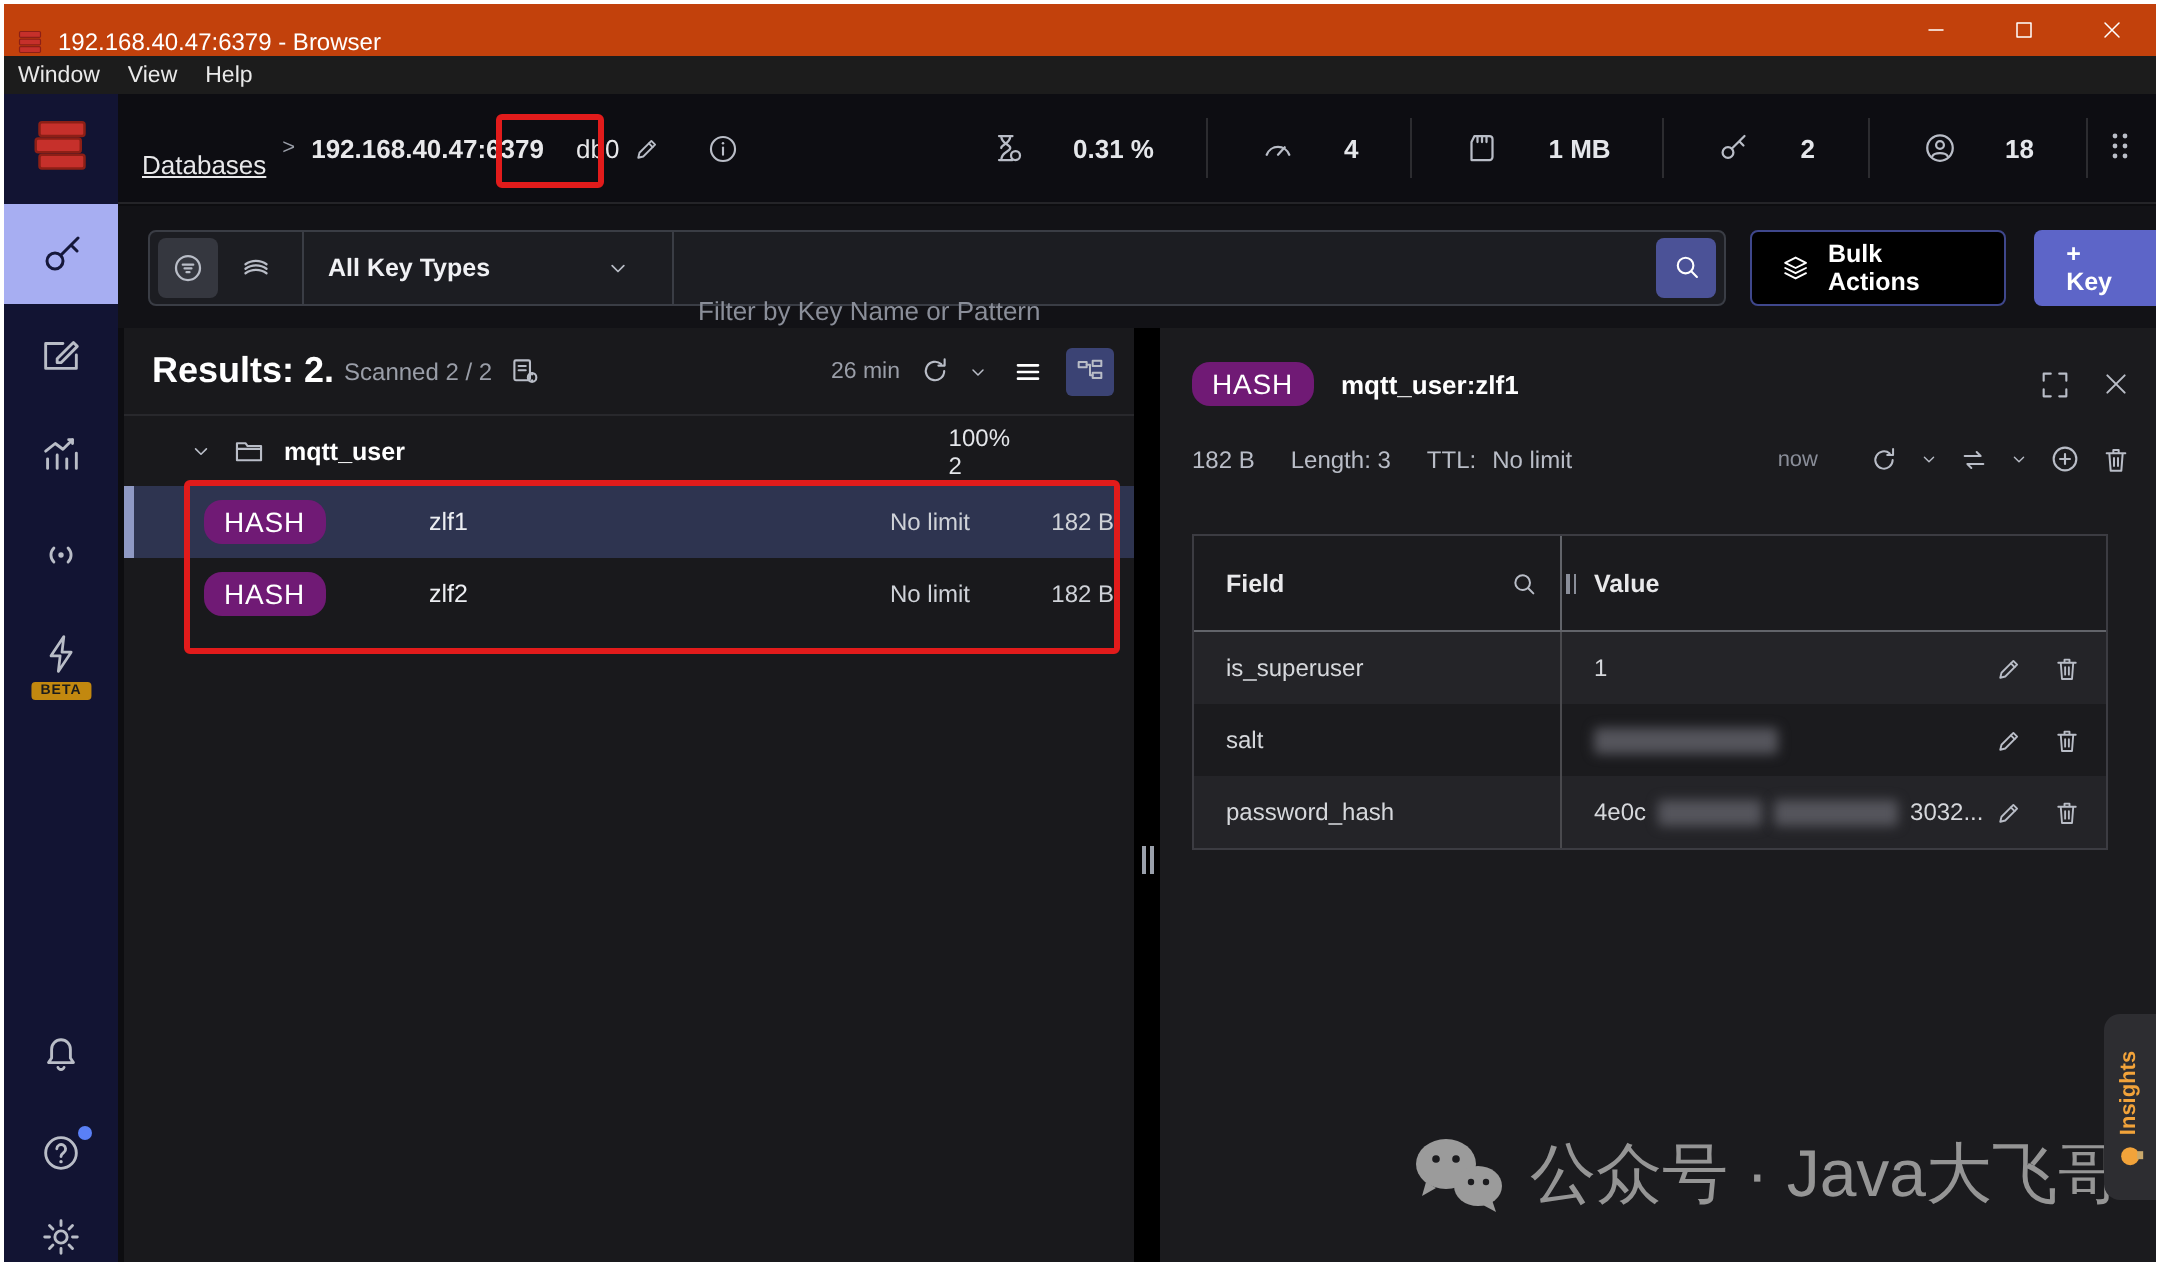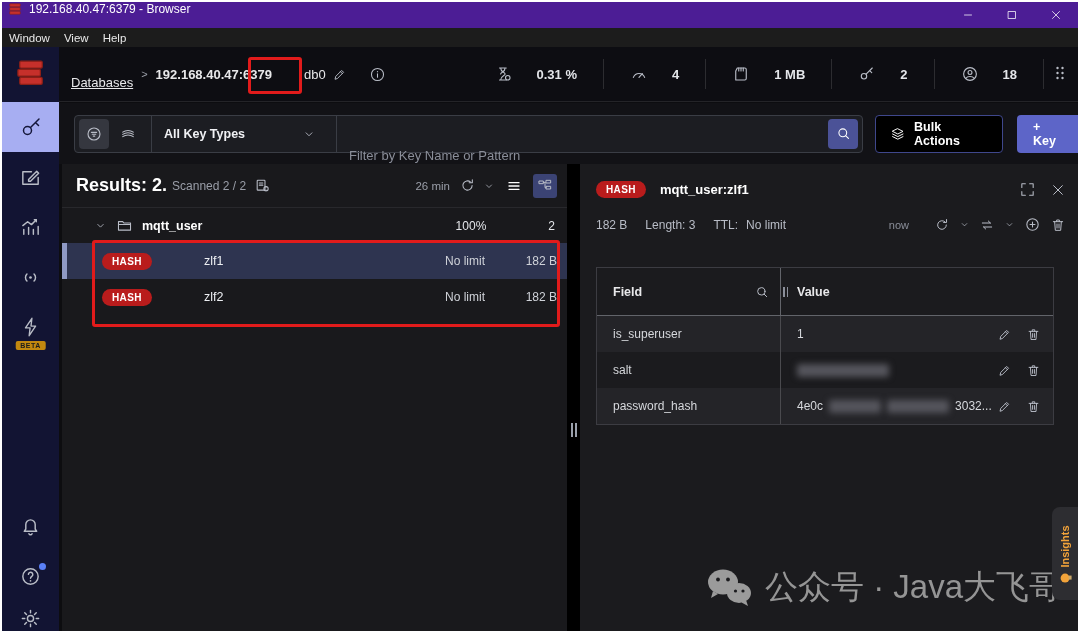--- a/index.html
+++ b/index.html
@@ -5,22 +5,22 @@
   * { margin:0; padding:0; box-sizing:border-box; }
   html,body { background:#333; }
   body { font-family:"Liberation Sans","DejaVu Sans",sans-serif; }
   .screen { position:relative; width:1080px; height:633px; background:#0d0d10; overflow:hidden;
             border:2px solid #fff; }
   
   .ic { fill:none; stroke:#b9bdc7; stroke-width:1.5; stroke-linecap:round; stroke-linejoin:round; display:block; }
   .ic.dark { stroke:#15173a; }
   .ic.white { stroke:#fff; }
   
-  .titlebar { position:absolute; left:0; top:0; width:100%; height:26px; background:#4c1d95;
-              display:flex; align-items:flex-start; color:#fff; font-size:12px; }
+  .titlebar { position:absolute; left:0; top:0; width:100%; height:26px; background:#c2410c;
+              display:flex; align-items:flex-end; color:#fff; font-size:12px; }
   .titlebar .t-icon { margin:0 7px 0 6px; }
   .win-controls { position:absolute; right:0; top:0; height:26px; display:flex; }
   .win-btn { width:44px; height:26px; display:flex; align-items:center; justify-content:center; color:#fff; font-size:13px; }
   
   .menubar { position:absolute; left:0; top:26px; width:100%; height:19px; background:#1c1c1c;
              display:flex; align-items:center; color:#e9e9e9; font-size:11.5px; }
   .menubar span { padding:0 7px; }
   
   .sidebar { position:absolute; left:0; top:45px; width:57px; height:588px; background:#121433;
              display:flex; flex-direction:column; align-items:center; }
@@ -31,21 +31,21 @@
   .beta-badge { position:absolute; left:50%; transform:translateX(-50%); bottom:2px; background:#c2880f;
                 color:#1c1c1c; font-size:7px; font-weight:bold; padding:1px 5px; border-radius:2px; letter-spacing:.5px; }
   .sb-spacer { flex:1; }
   .dot-badge { position:absolute; width:7px; height:7px; border-radius:50%; background:#5a80f7; top:12px; right:13px; }
   
   .app-header { position:absolute; left:57px; top:45px; width:1023px; height:55px; background:#0d0d12;
                 border-bottom:1px solid #242428; display:flex; align-items:center; color:#e8e8ea; font-size:13px; }
   .crumb-link { color:#e8e8ea; text-decoration:underline; margin-left:12px;margin-top:16px; }
   .crumb-sep { margin:0 8px; color:#9a9ea8; font-size:11px; }
   .crumb-instance { font-weight:bold; }
-  .db-chip { display:flex; align-items:center; gap:6px; margin-left:32px; font-size:13px; }
+  .db-chip { display:flex; align-items:center; gap:6px; margin-left:16px; font-size:13px; }
   .info-btn { margin-left:22px; }
   .hdr-stats { margin-left:auto; display:flex; align-items:center; height:100%; }
   .stat { display:flex; align-items:center; gap:24px; padding:0 26px; font-size:13px; font-weight:bold; color:#e4e6ea; }
   .stat-sep { width:1px; height:30px; background:#2c2c30; }
   .overflow-btn { padding:0 16px 0 10px; }
   
   .toolbar-band { position:absolute; left:57px; top:101px; width:1023px; height:61px; background:#121216;
                   display:flex; align-items:center; }
   .filter-bar { margin-left:15px; width:808px; height:38px; background:#1c1d22; border:1px solid #3a3d45;
                 border-radius:4px; display:flex; align-items:center; }
@@ -68,27 +68,27 @@
   .lp-header { height:44px; display:flex; align-items:center; padding:0 10px 0 14px; border-bottom:1px solid #28282c; }
   .lp-results { font-size:18px; color:#fff; font-weight:bold; }
   .lp-scanned { font-size:12px; color:#9a9ea8; margin-left:5px; }
   .lp-hicon { margin-left:8px; }
   .lp-right { margin-left:auto; display:flex; align-items:center; gap:7px; }
   .lp-refresh-time { color:#9a9ea8; font-size:11.5px; margin-right:2px; }
   .view-btn { width:24px; height:24px; border-radius:3px; display:flex; align-items:center; justify-content:center; }
   .view-btn.on { background:#3b4374; }
   .folder-row { height:35px; display:flex; align-items:center; padding-left:32px; color:#fff; }
   .folder-name { font-size:12.5px; font-weight:bold; margin-left:9px; }
-  .folder-right { margin-left:auto; display:flex; align-items:flex-end; }
+  .folder-right { margin-left:auto; display:flex; align-items:flex-start;flex-direction:column; }
   .folder-pct { font-size:12px; color:#e4e6ea; margin-right:62px; }
   .folder-count { font-size:12px; color:#e4e6ea; margin-right:12px; }
   .key-row { height:36px; display:flex; align-items:center; padding-left:40px; position:relative; }
   .key-row.sel { background:#2e3450; }
   .key-row.sel::before { content:""; position:absolute; left:0; top:0; bottom:0; width:5px; background:#8f99c4; }
-  .type-badge { background:#b91c1c; color:#fff; font-size:10px; font-weight:bold; letter-spacing:.4px;
+  .type-badge { background:#701a75; color:#fff; font-size:14px; font-weight:normal; letter-spacing:.4px;
                 padding:3px 10px; border-radius:9px; }
   .key-name { font-size:12.5px; color:#eceef2; margin-left:52px; flex:1; }
   .key-ttl { width:96px; text-align:right; font-size:12px; color:#cfd2d8; }
   .key-size { width:82px; text-align:right; font-size:12px; color:#cfd2d8; padding-right:10px; }
   .gutter { position:absolute; left:565px; top:162px; width:13px; height:471px; background:#000;
             display:flex; align-items:center; justify-content:center; }
   .gutter-handle { display:flex; gap:2px; margin-top:60px; }
   .gutter-handle i { width:2px; height:14px; background:#9aa0ab; display:block; }
   .detail-panel { position:absolute; left:578px; top:162px; width:502px; height:471px; background:#1b1b1e; }
   .dp-header { display:flex; align-items:center; padding:17px 16px 0 16px; }

